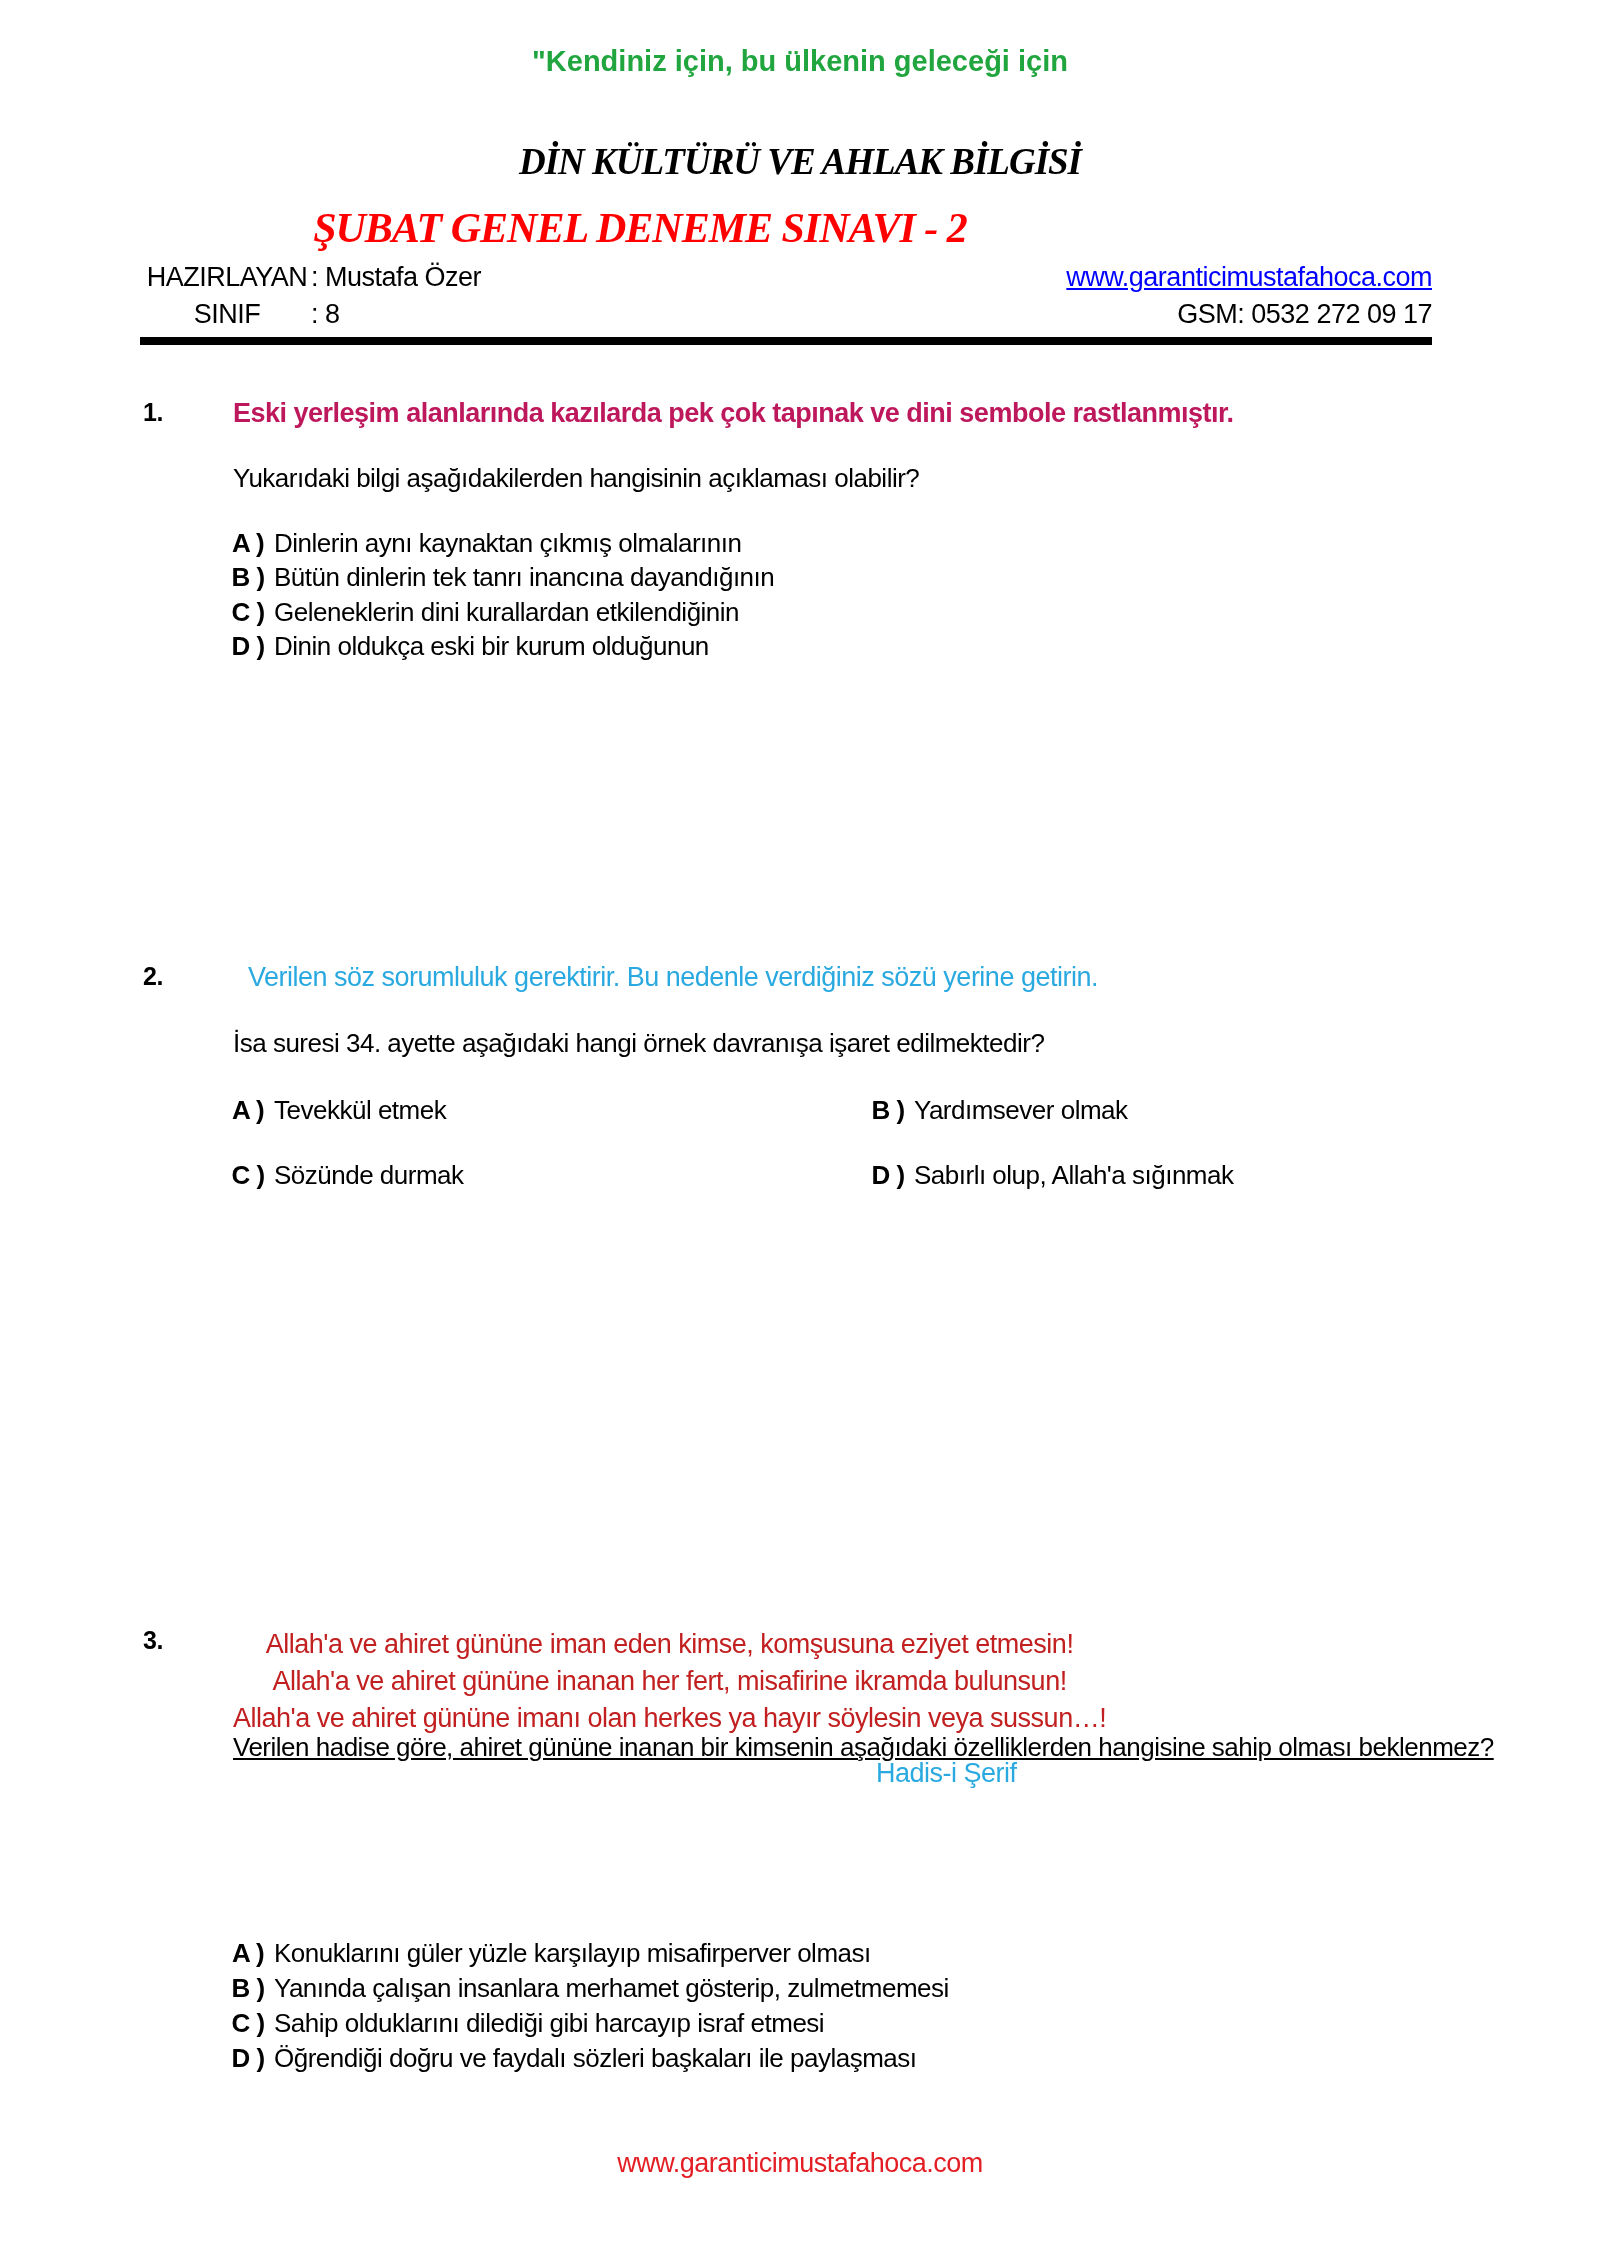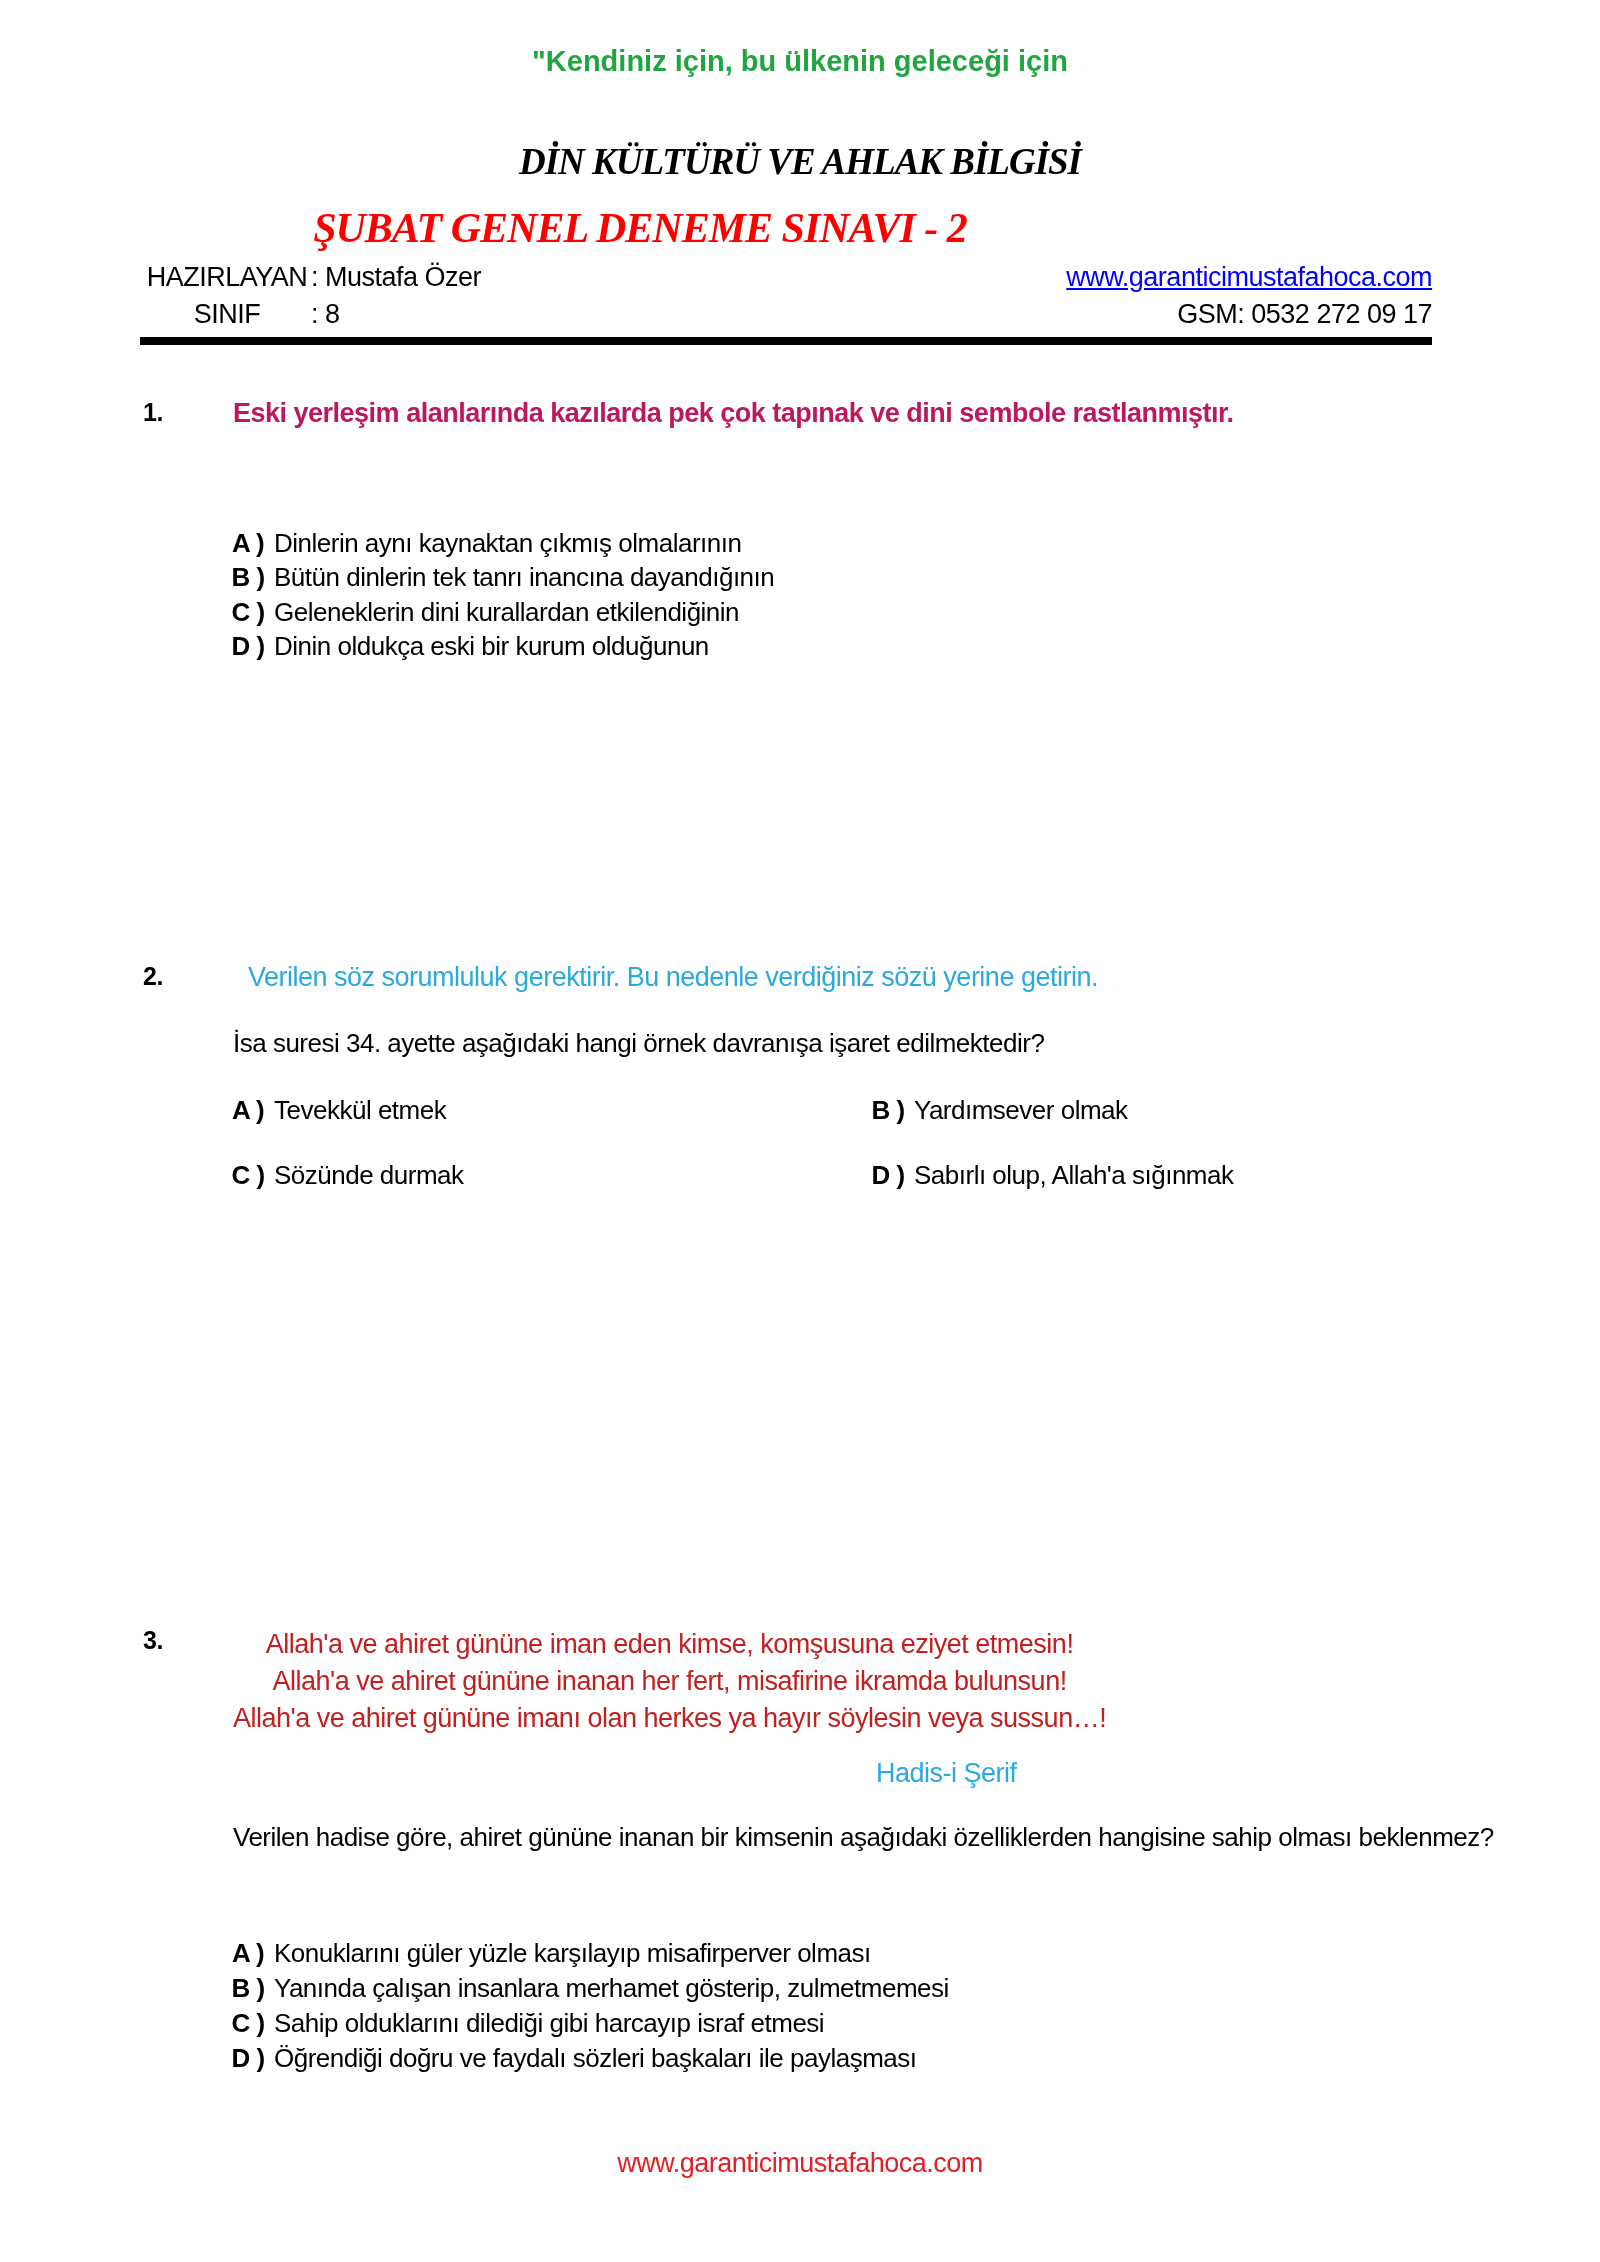--- a/index.html
+++ b/index.html
@@ -46,22 +46,22 @@
   .qnum{font-weight:bold;font-size:25px;left:143px;letter-spacing:-0.3px;}
   .lead{font-size:27px;letter-spacing:-0.5px;}
   .qbody{font-size:26px;letter-spacing:-0.5px;color:#000;}
   .opt{font-size:26px;letter-spacing:-0.5px;left:222px;}
   .opt-letter{font-weight:bold;display:inline-block;min-width:52px;}
   .q1-lead{color:#be185d;left:233px;top:398px;font-weight:bold;}
   .q2-lead{color:#29A9E0;left:248px;top:962px;}
   .q3-lead{color:#C22020;left:233px;top:1626px;line-height:37px;}
   .src{color:#29A9E0;font-size:27px;letter-spacing:-0.5px;left:876px;top:1758px;}
   .q3-body{
-    left:183px;top:1818px;width:1315px;
-    line-height:39px;text-indent:50px;
+    left:183px;top:1728px;width:1315px;
+    line-height:39px;text-indent:50px;text-decoration:underline;
   }
   .footer-url{
     left:0;top:2148px;width:1600px;text-align:center;
     font-size:27px;color:#E31E24;letter-spacing:-0.5px;
   }
 </style>
 </head>
 <body>
 
 <div class="page">
@@ -83,20 +83,21 @@
     <span class="meta-label">SINIF</span><span>: 8</span>
   </div>
   <div class="abs meta-right nowrap" style="top:299px;">
     <span>GSM: 0532 272 09 17</span>
   </div>
 
   <div class="abs rule"></div>
 
   <div class="abs qnum" style="top:398px;">1.</div>
   <div class="abs lead q1-lead nowrap">Eski yerleşim alanlarında kazılarda pek çok tapınak ve dini sembole rastlanmıştır.</div>
+  <div class="abs qbody nowrap" style="left:233px;top:463px;">Yukarıdaki bilgi aşağıdakilerden hangisinin açıklaması olabilir?</div>
 
   <div class="abs opt nowrap" style="top:528px;">
     <span class="opt-letter">A )</span><span>Dinlerin aynı kaynaktan çıkmış olmalarının</span>
   </div>
   <div class="abs opt nowrap" style="top:562px;">
     <span class="opt-letter">B )</span><span>Bütün dinlerin tek tanrı inancına dayandığının</span>
   </div>
   <div class="abs opt nowrap" style="top:597px;">
     <span class="opt-letter">C )</span><span>Geleneklerin dini kurallardan etkilendiğinin</span>
   </div>

